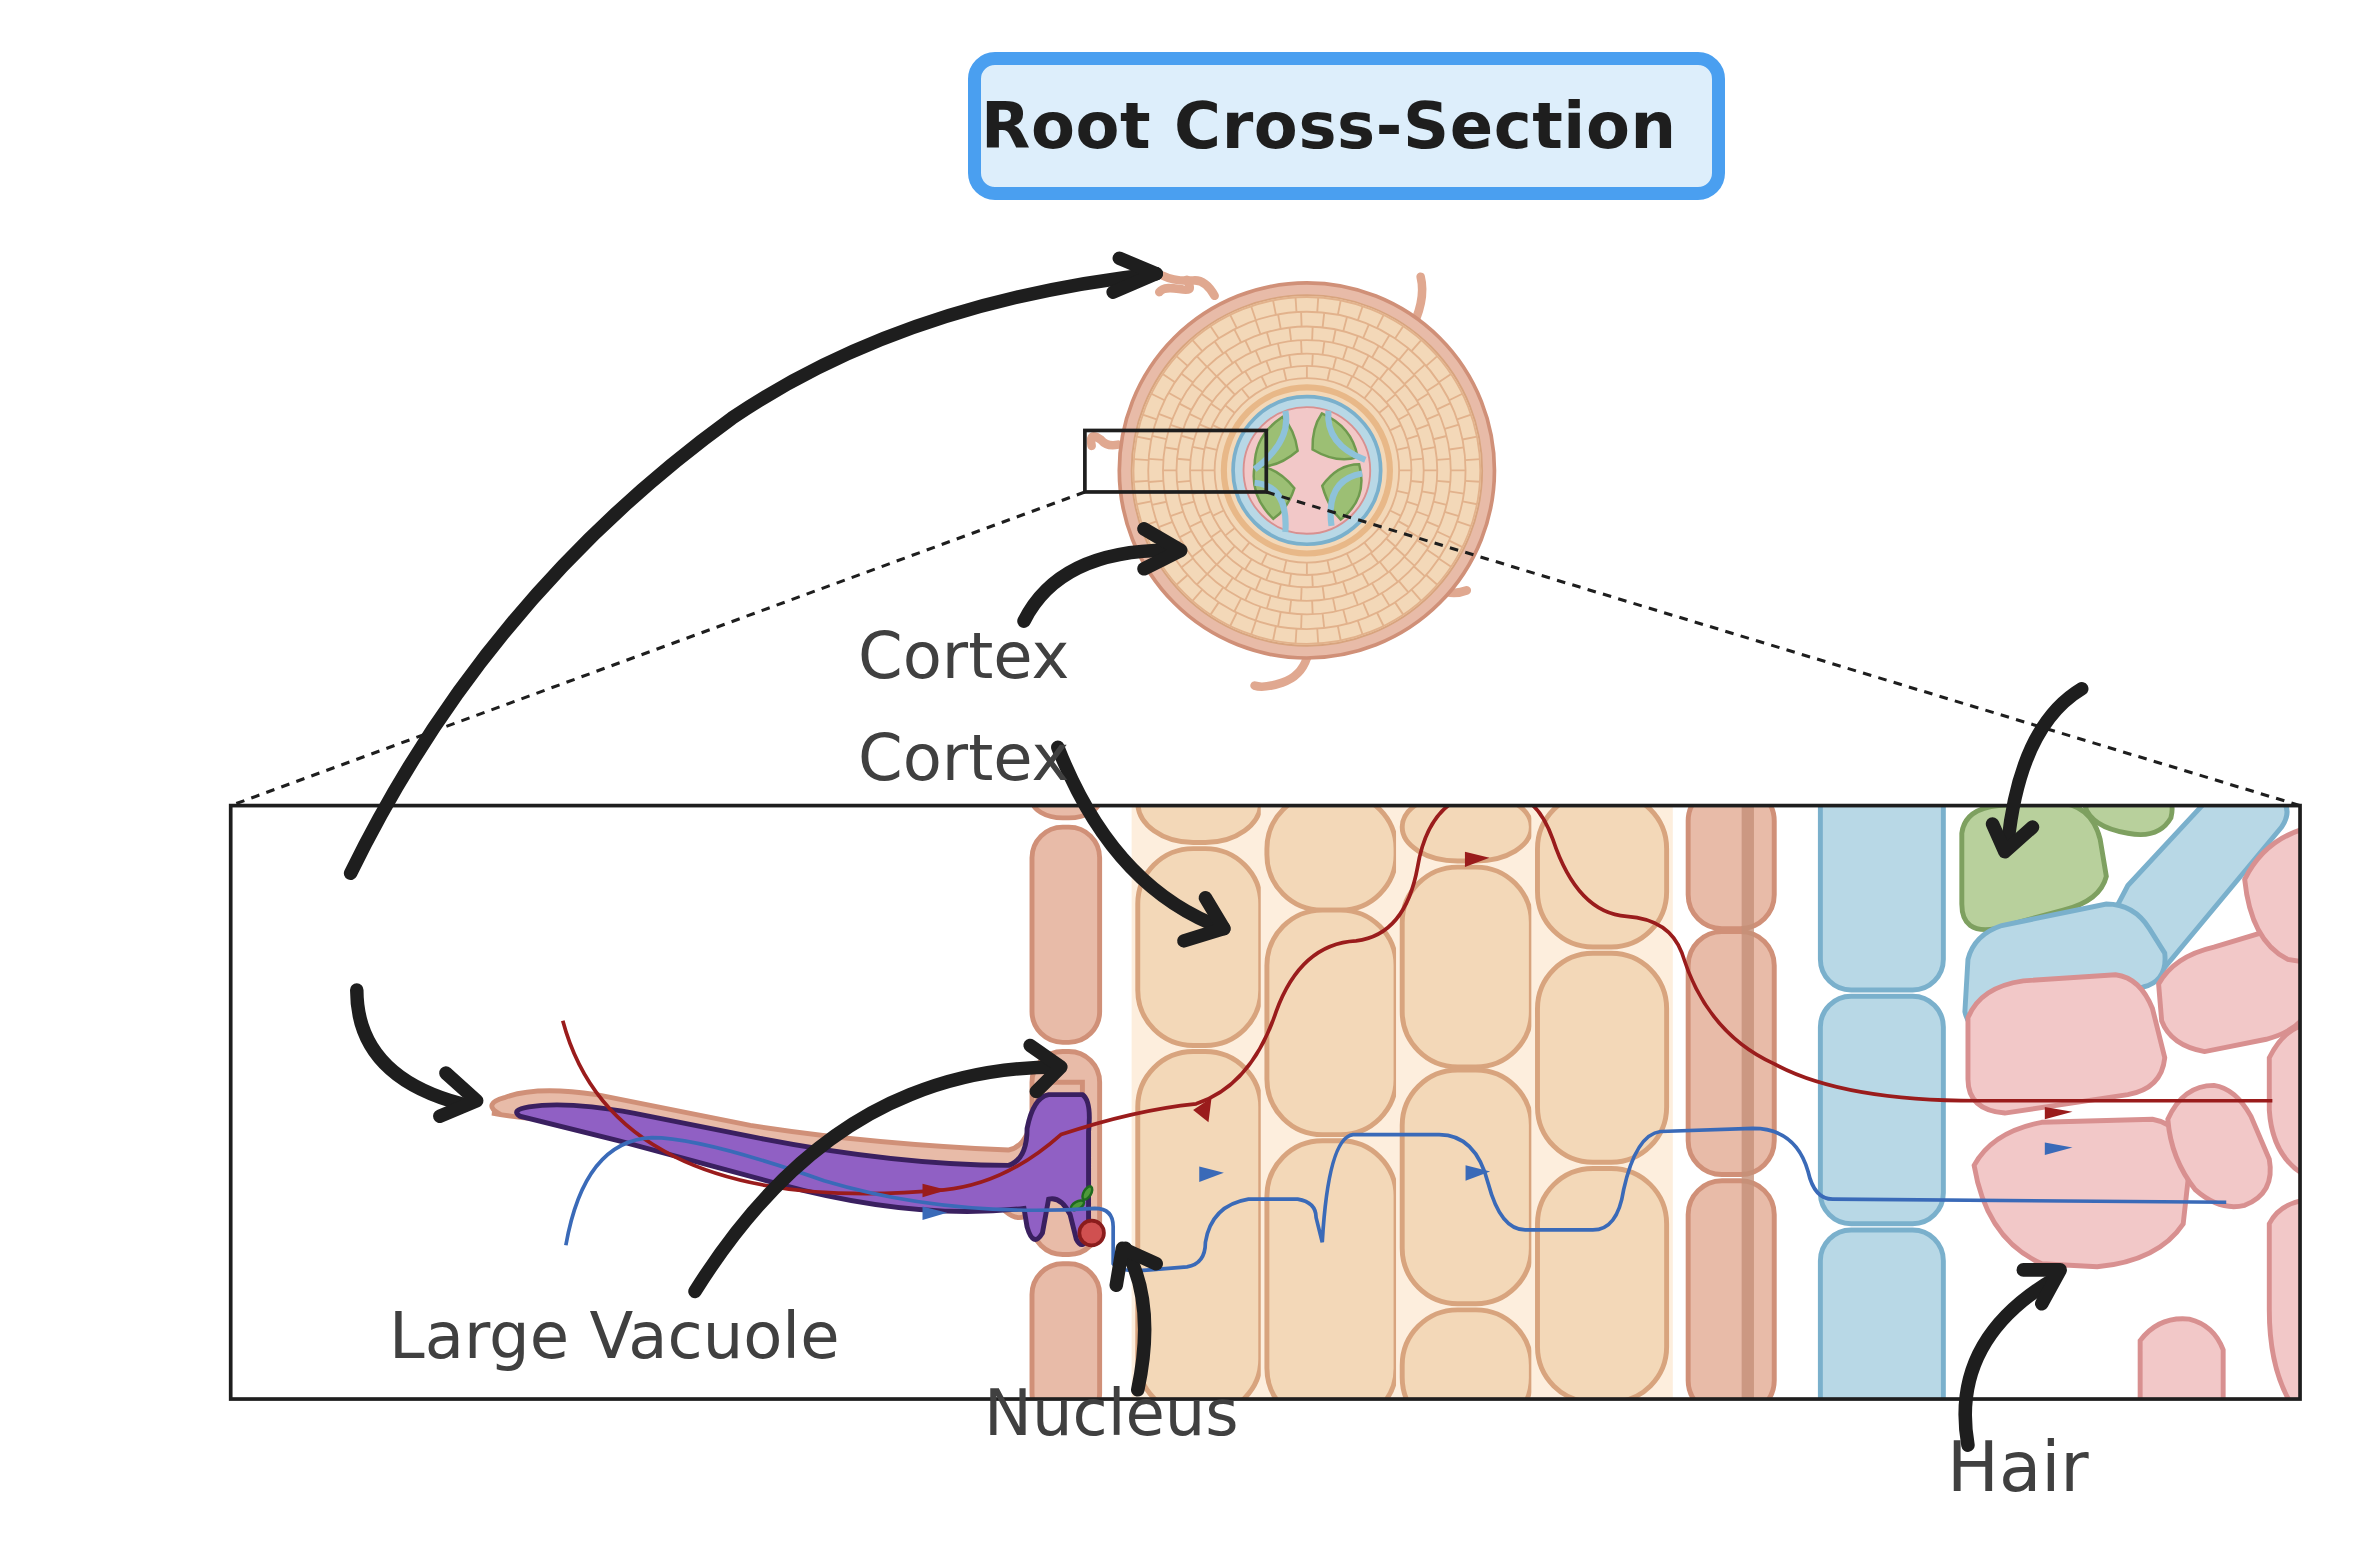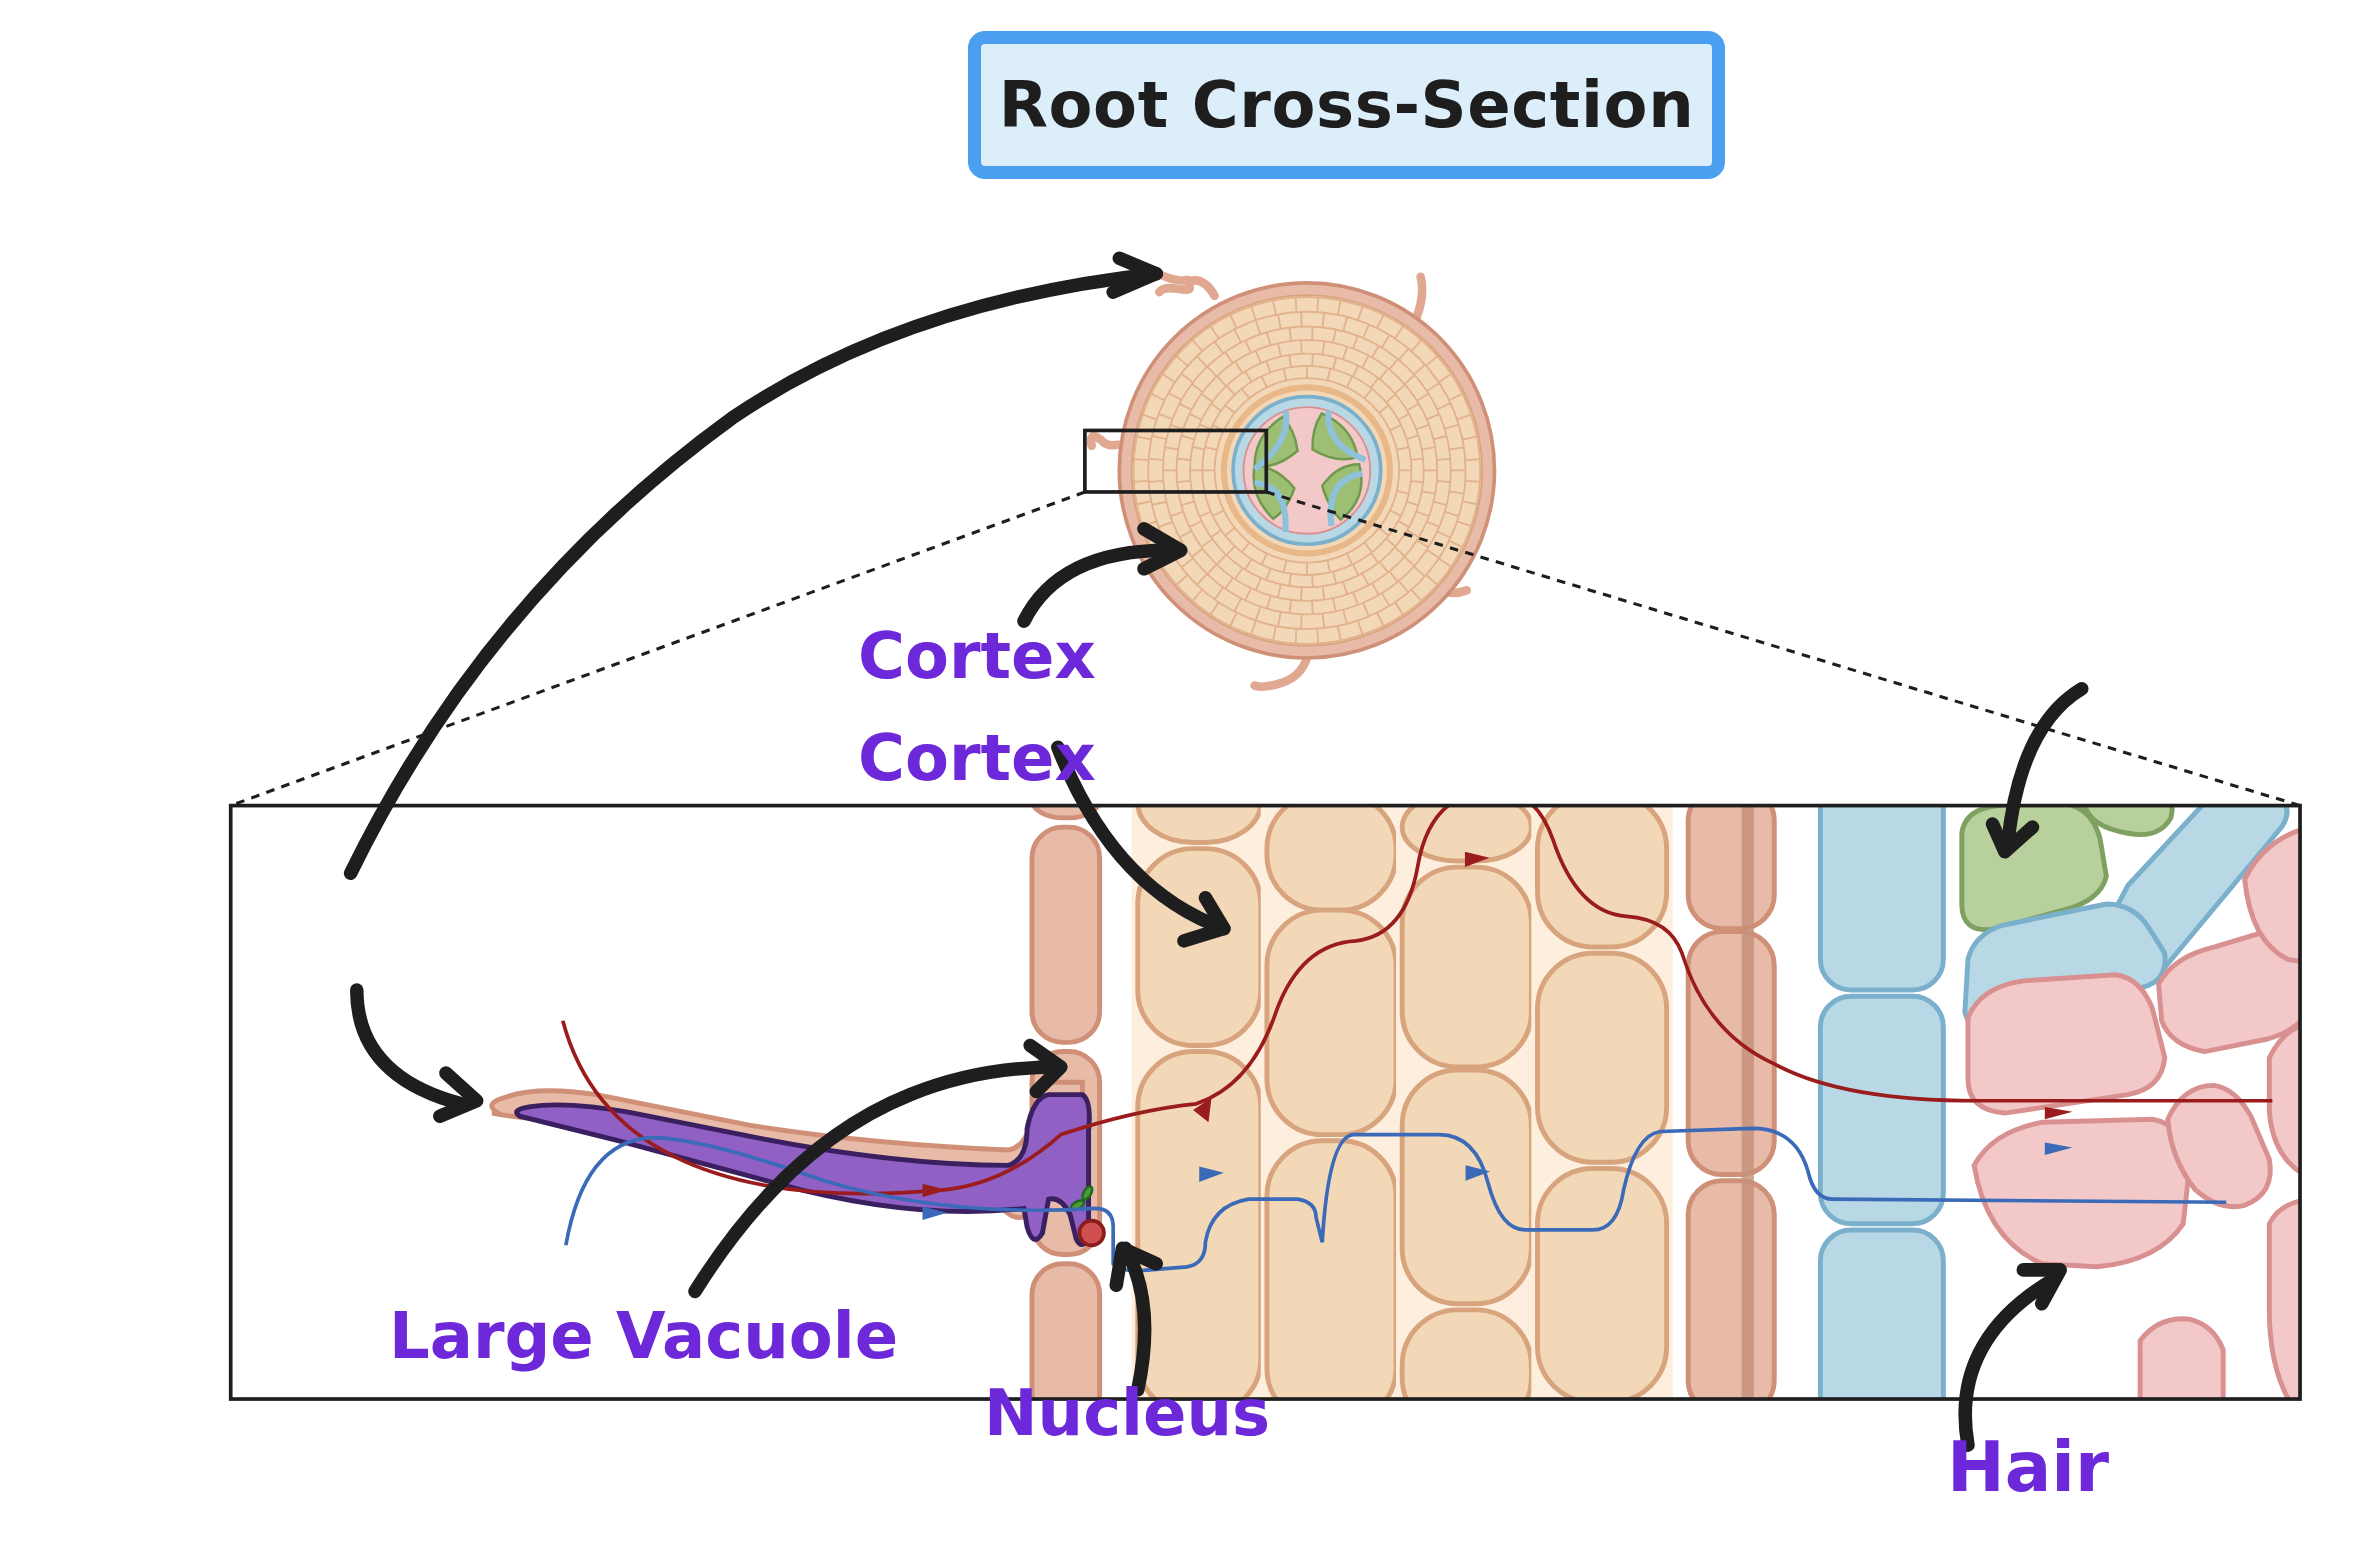--- a/index.html
+++ b/index.html
@@ -1,29 +1,29 @@
 <!DOCTYPE html>
 <html style="font-size:9.8px"><head>
   <meta charset="utf-8">
   <style>
     html, body { margin: 0; padding: 0; background: #ffffff; }
     body { width: 2377px; height: 1554px; position: relative; overflow: hidden; }
     #stage { position: absolute; left: 0; top: 0; width: 2377px; height: 1554px; }
     .title-box {
-      position: absolute; left: 968px; top: 31px; width: 757px; height: 148px;
-      background: #ddeefb; border: 13.5px solid #4a9ff0; border-radius: 17px;
-      box-sizing: border-box; display: flex; align-items: center; justify-content: center;
+      position: absolute; left: 968px; top: 52px; width: 757px; height: 148px;
+      background: #ddeefb; border: 13.5px solid #4a9ff0; border-radius: 27px;
+      box-sizing: border-box; display: flex; align-items: center; justify-content: flex-start;
     }
     .title-text {
       font-family: "DejaVu Sans", sans-serif; font-weight: bold; font-size: 64px;
       color: #1e1e1e; letter-spacing: 0.6px;
     }
     .label {
-      position: absolute; font-family: "DejaVu Sans", sans-serif; font-weight: bold;
-      color: #6d28d9; white-space: nowrap; line-height: 1;
+      position: absolute; font-family: "DejaVu Sans", sans-serif; font-weight: normal;
+      color: #404040; white-space: nowrap; line-height: 1;
     }
   </style>
 </head>
 <body>
 
 <div id="stage">
 
   <div class="title-box">
     <span class="title-text">Root Cross-Section</span>
   </div>

